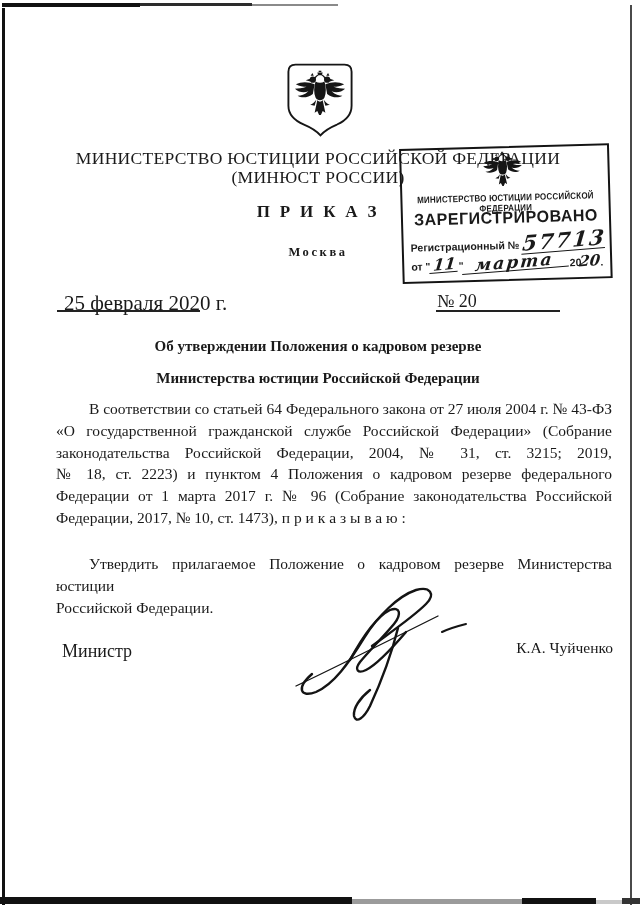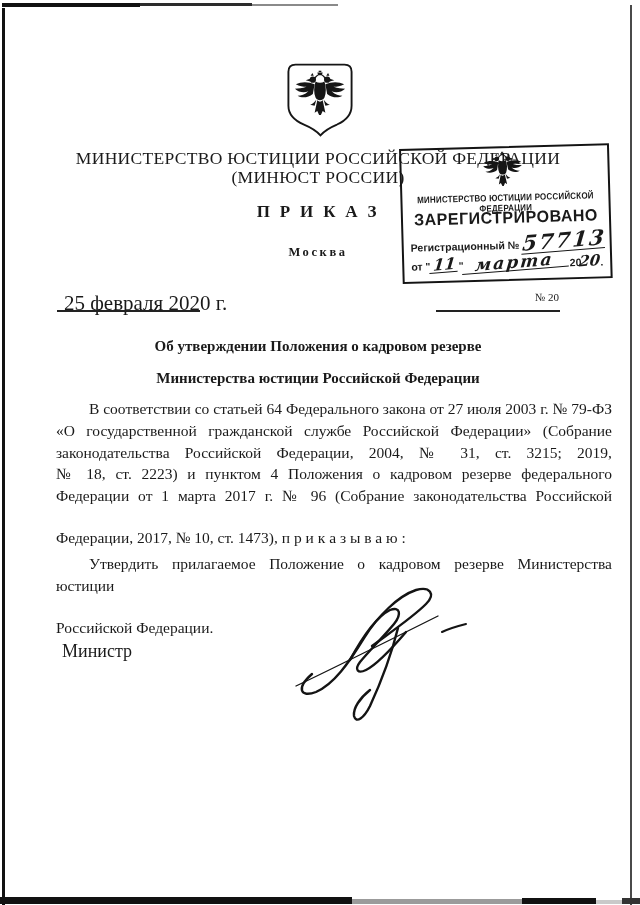--- a/index.html
+++ b/index.html
@@ -11,28 +11,28 @@
   
   .edge{position:absolute;background:#111;}
   
   .hdr{left:0;width:636px;text-align:center;letter-spacing:.3px;}
   .hdr1{top:148px;font-size:17.5px;}
   .hdr2{top:167px;font-size:17.5px;}
   .prikaz{top:202px;font-size:17px;font-weight:bold;letter-spacing:2.8px;}
   .city{top:245px;font-size:12.5px;letter-spacing:2.6px;font-weight:bold;}
   
   .dateline{top:291px;left:64px;font-size:21px;}
-  .numline{top:291px;left:437px;width:122px;text-align:right;font-size:11px;}
+  .numline{top:291px;left:437px;width:122px;text-align:left;font-size:18px;}
   .rule{position:absolute;height:1.6px;background:#222;}
   
   .title{left:0;width:636px;text-align:center;font-weight:bold;font-size:15px;}
   
   .body{left:56px;width:556px;font-size:15.5px;line-height:21.8px;}
   .jline{text-align:justify;text-align-last:justify;}
-  .jline.last{text-align:last;text-align-last:left;margin-top:20px;}
+  .jline.last{text-align:last;text-align-last:left;}
   .indent{text-indent:33px;}
   
   .minister{top:641px;left:62px;font-size:18px;}
   .sigName{top:639px;left:0;width:613px;text-align:right;font-size:15.5px;}
   
   .stamp{
     top:149px;left:399px;width:206px;height:131px;
     border:2px solid #141414;transform:rotate(-1.6deg);transform-origin:top left;
     font-family:"Liberation Sans",sans-serif;background:rgba(255,255,255,0);
   }
@@ -140,21 +140,21 @@
 
   <div class="abs dateline">25 февраля 2020 г.</div>
   <div class="rule" style="left:57px;top:310px;width:143px;"></div>
   <div class="abs numline">№ 20</div>
   <div class="rule" style="left:436px;top:310px;width:124px;"></div>
 
   <div class="abs title" style="top:338px;">Об утверждении Положения о кадровом резерве</div>
   <div class="abs title" style="top:357px;margin-top:13px;">Министерства юстиции Российской Федерации</div>
 
   <div class="abs body" style="top:398px;">
-    <div class="jline indent">В соответствии со статьей 64 Федерального закона от 27 июля 2003 г. № 79-ФЗ</div>
+    <div class="jline indent">В соответствии со статьей 64 Федерального закона от 27 июля 2004 г. № 43-ФЗ</div>
     <div class="jline">«О государственной гражданской службе Российской Федерации» (Собрание</div>
     <div class="jline">законодательства Российской Федерации, 2004, № 31, ст. 3215; 2019,</div>
     <div class="jline">№ 18, ст. 2223) и пунктом 4 Положения о кадровом резерве федерального</div>
     <div class="jline">Федерации от 1 марта 2017 г. № 96 (Собрание законодательства Российской</div>
     <div class="jline last">Федерации, 2017, № 10, ст. 1473), п р и к а з ы в а ю :</div>
   </div>
 
   <div class="abs body" style="top:553px;">
     <div class="jline indent">Утвердить прилагаемое Положение о кадровом резерве Министерства юстиции</div>
     <div class="jline last">Российской Федерации.</div>
@@ -163,14 +163,15 @@
   <div class="abs minister">Министр</div>
   <div class="abs" style="left:290px;top:576px;">
     <svg width="185" height="165" viewBox="0 0 185 165" fill="none" stroke="#141414" stroke-width="2.4" stroke-linecap="round">
       <path d="M22,98 C6,112 10,122 26,116 C44,108 58,88 74,62 C88,40 108,20 126,14 C140,10 146,18 136,28 C122,42 98,58 82,70"></path>
       <path d="M60,84 C74,58 88,40 100,34 C110,30 112,38 104,48 C94,60 80,74 70,86 C64,94 68,98 76,94 C88,88 104,70 116,56"></path>
       <path d="M6,110 C44,92 100,64 148,40" stroke-width="1.3"></path>
       <path d="M108,52 C102,76 92,104 80,130 C74,142 66,148 64,140 C63,132 70,122 80,114"></path>
       <path d="M152,56 C160,52 168,50 176,48" stroke-width="2"></path>
     </svg>
   </div>
+  <div class="abs sigName">К.А. Чуйченко</div>
 
 </div>
 
 </body></html>

